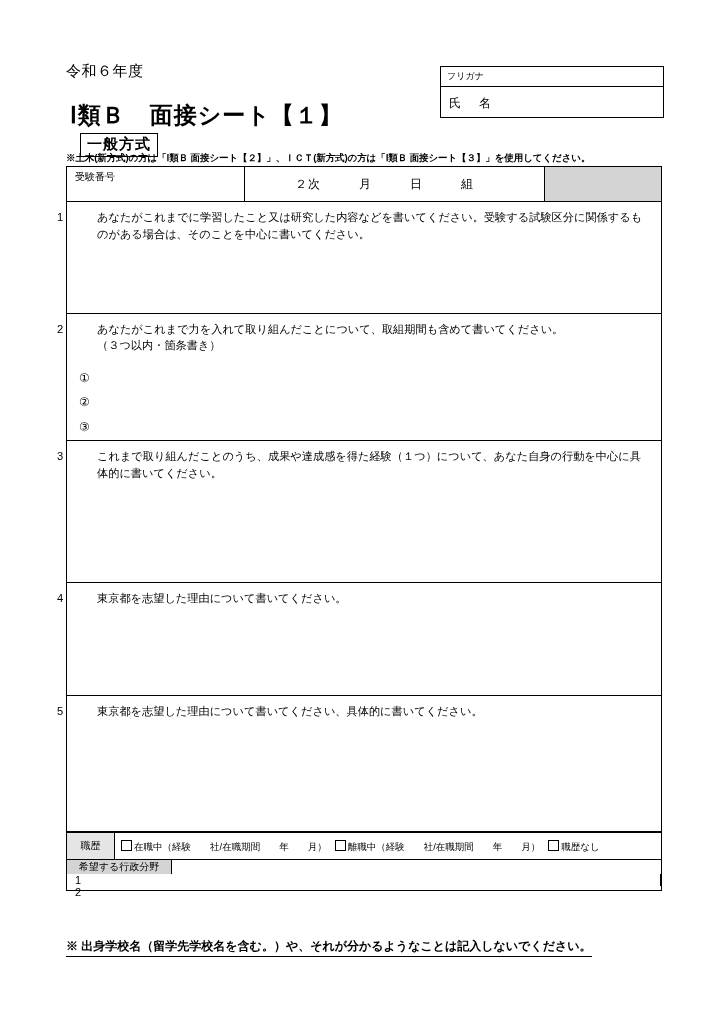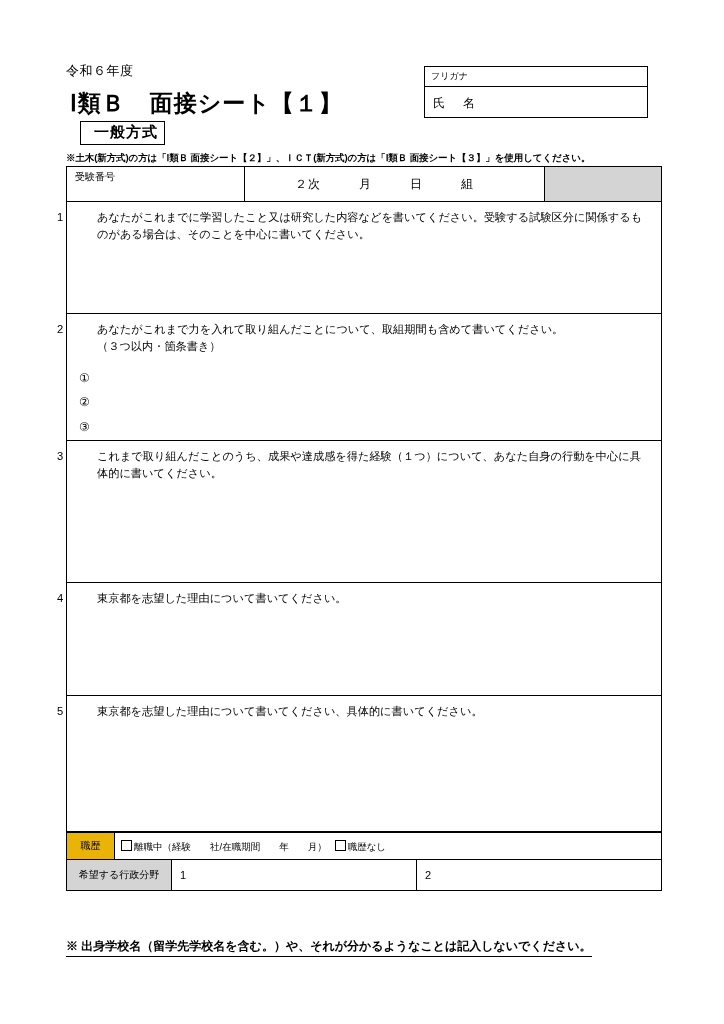--- a/index.html
+++ b/index.html
@@ -23,58 +23,58 @@
   }
 
   
   .header {
     position: absolute;
     left: 66px;
     top: 62px;
     width: 600px;
   }
   .year-line {
-    font-size: 13px;
+    font-size: 15px;
     letter-spacing: 0.5px;
-    margin-bottom: 8px;
+    margin-bottom: 19px;
   }
   .main-title {
     font-size: 23px;
     font-weight: bold;
     letter-spacing: 1px;
     margin-left: 4px;
     margin-bottom: 2px;
   }
   .mode-row {
     display: flex;
     align-items: center;
     gap: 16px;
     margin-left: 14px;
   }
   .mode-box {
     border: 1.6px solid #000;
-    padding: 1px 6px 2px 13px;
+    padding: 1px 6px 2px 6px;
     font-size: 15px;
     font-weight: bold;
     letter-spacing: 1px;
   }
   .note-line {
     position: absolute;
     left: 66px;
     top: 152px;
     font-size: 9.5px;
     font-weight: bold;
     letter-spacing: -0.1px;
     white-space: nowrap;
   }
 
   
   .name-box {
     position: absolute;
-    left: 424px;
+    left: 440px;
     top: 66px;
     width: 222px;
     border: 1px solid #000;
   }
   .name-box .furigana {
     height: 20px;
     border-bottom: 1px solid #000;
     font-size: 9px;
     padding: 3px 0 0 6px;
     box-sizing: border-box;
@@ -136,20 +136,21 @@
   .q-block:last-child { border-bottom: none; }
   .q-text {
     text-indent: 0;
   }
   .q-text .num {
     display: inline-block;
     width: 20px;
   }
   .q-sub {
     padding-left: 20px;
+    font-family: Liberation Mono, monospace;
   }
   .bullets {
     margin-top: 10px;
     font-size: 12px;
     line-height: 2.05;
   }
   .bullets div { padding-left: 2px; }
 
   .q1 { height: 112px; }
   .q2 { height: 127px; }
@@ -164,21 +165,21 @@
 
   
   .row-career {
     display: flex;
     height: 26px;
     border-top: 1px solid #000;
     border-bottom: 1px solid #000;
   }
   .career-label {
     width: 48px;
-    background: #eab308;
+    background: #e5e5e5;
     border-right: 1px solid #000;
     font-size: 10px;
     display: flex;
     align-items: center;
     justify-content: center;
     box-sizing: border-box;
   }
   .career-body {
     flex: 1;
     display: flex;
@@ -195,20 +196,21 @@
     border: 1px solid #000;
     margin-right: 2px;
     position: relative;
     top: 1px;
   }
   .career-item { margin-right: 8px; white-space: nowrap; }
 
   .row-field {
     display: flex;
     height: 30px;
+    flex-direction: column;
   }
   .field-label {
     width: 105px;
     background: #d4d4d4;
     border-right: 1px solid #000;
     font-size: 10px;
     display: flex;
     align-items: center;
     justify-content: center;
     box-sizing: border-box;
@@ -298,20 +300,21 @@
 
     <div class="q-block q5">
       <div class="q-text hanging">
         <span class="num">5</span><span>東京都を志望した理由について書いてください、具体的に書いてください。</span>
       </div>
     </div>
 
     <div class="row-career">
       <div class="career-label">職歴</div>
       <div class="career-body">
+        <span class="career-item"><span class="chk"></span><span>在職中（経験　　社/在職期間　　年　　月）</span></span>
         <span class="career-item"><span class="chk"></span><span>離職中（経験　　社/在職期間　　年　　月）</span></span>
         <span class="career-item"><span class="chk"></span><span>職歴なし</span></span>
       </div>
     </div>
 
     <div class="row-field">
       <div class="field-label">希望する行政分野</div>
       <div class="field-1">1</div>
       <div class="field-2">2</div>
     </div>

